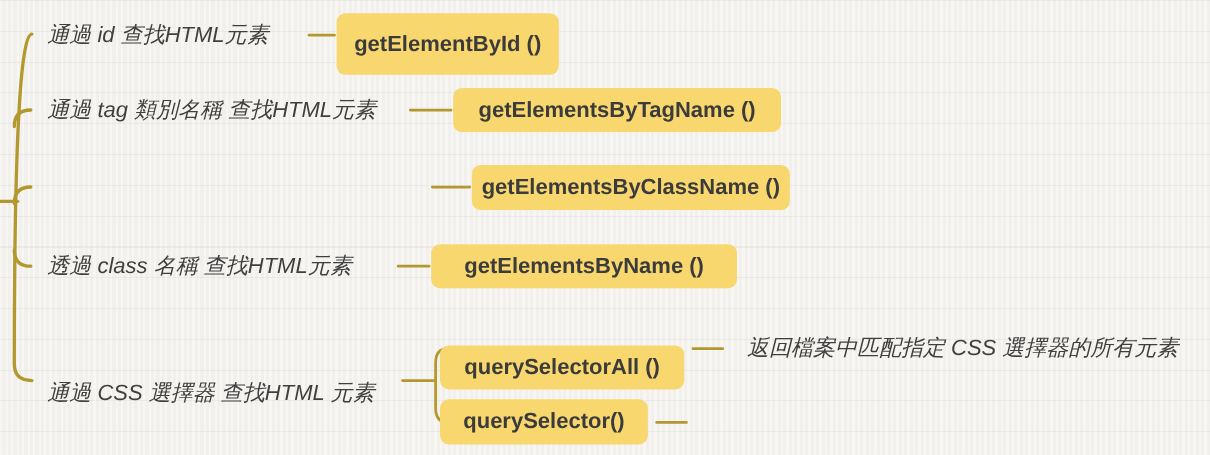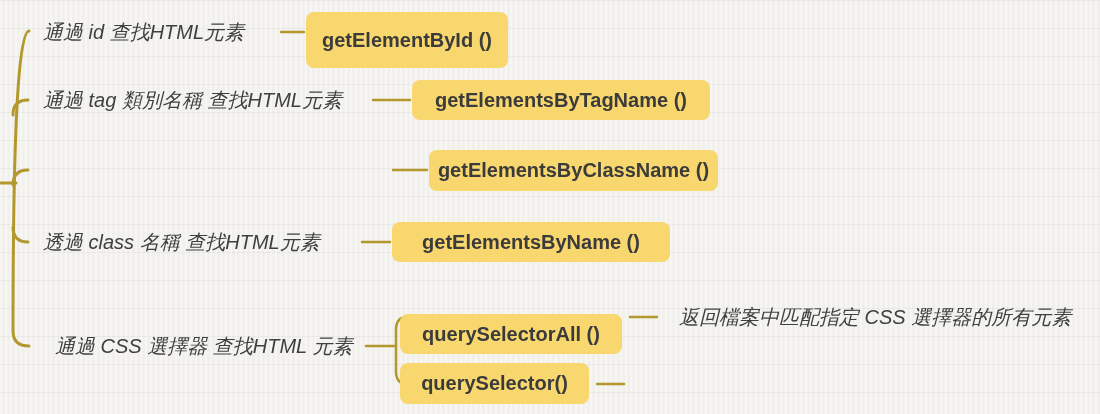--- a/index.html
+++ b/index.html
@@ -85,21 +85,21 @@
     <path class="stub" d="M 366,346 L 396,346"></path>
     <path class="stub" d="M 407,317 Q 396,317 396,330 L 396,371 Q 396,384 407,384"></path>
 
     <path class="stub" d="M 630,317 L 657,317"></path>
     <path class="stub" d="M 597,384 L 624,384"></path>
   </svg>
 
   <div class="label" style="left:43px; top:18px;">通過 id 查找HTML元素</div>
   <div class="label" style="left:43px; top:86px;">通過 tag 類別名稱 查找HTML元素</div>
   <div class="label" style="left:43px; top:228px;">透過 class 名稱 查找HTML元素</div>
-  <div class="label" style="left:43px; top:332px;margin-left:12px;">通過 CSS 選擇器 查找HTML 元素</div>
+  <div class="label" style="left:43px; top:344px;">通過 CSS 選擇器 查找HTML 元素</div>
 
   <div class="node" style="left:306px; top:12px;  width:202px; height:56px;text-align:center;">getElementById ()</div>
   <div class="node" style="left:412px; top:80px;  width:298px; height:40px;">getElementsByTagName ()</div>
   <div class="node" style="left:429px; top:150px; width:289px; height:41px;">getElementsByClassName ()</div>
   <div class="node" style="left:392px; top:222px; width:278px; height:40px;">getElementsByName ()</div>
   <div class="node" style="left:400px; top:314px; width:222px; height:40px;">querySelectorAll ()</div>
   <div class="node" style="left:400px; top:363px; width:189px; height:41px;text-align:center;">querySelector()</div>
 
   <div class="label" style="left:679px; top:303px;">返回檔案中匹配指定 CSS 選擇器的所有元素</div>
 

